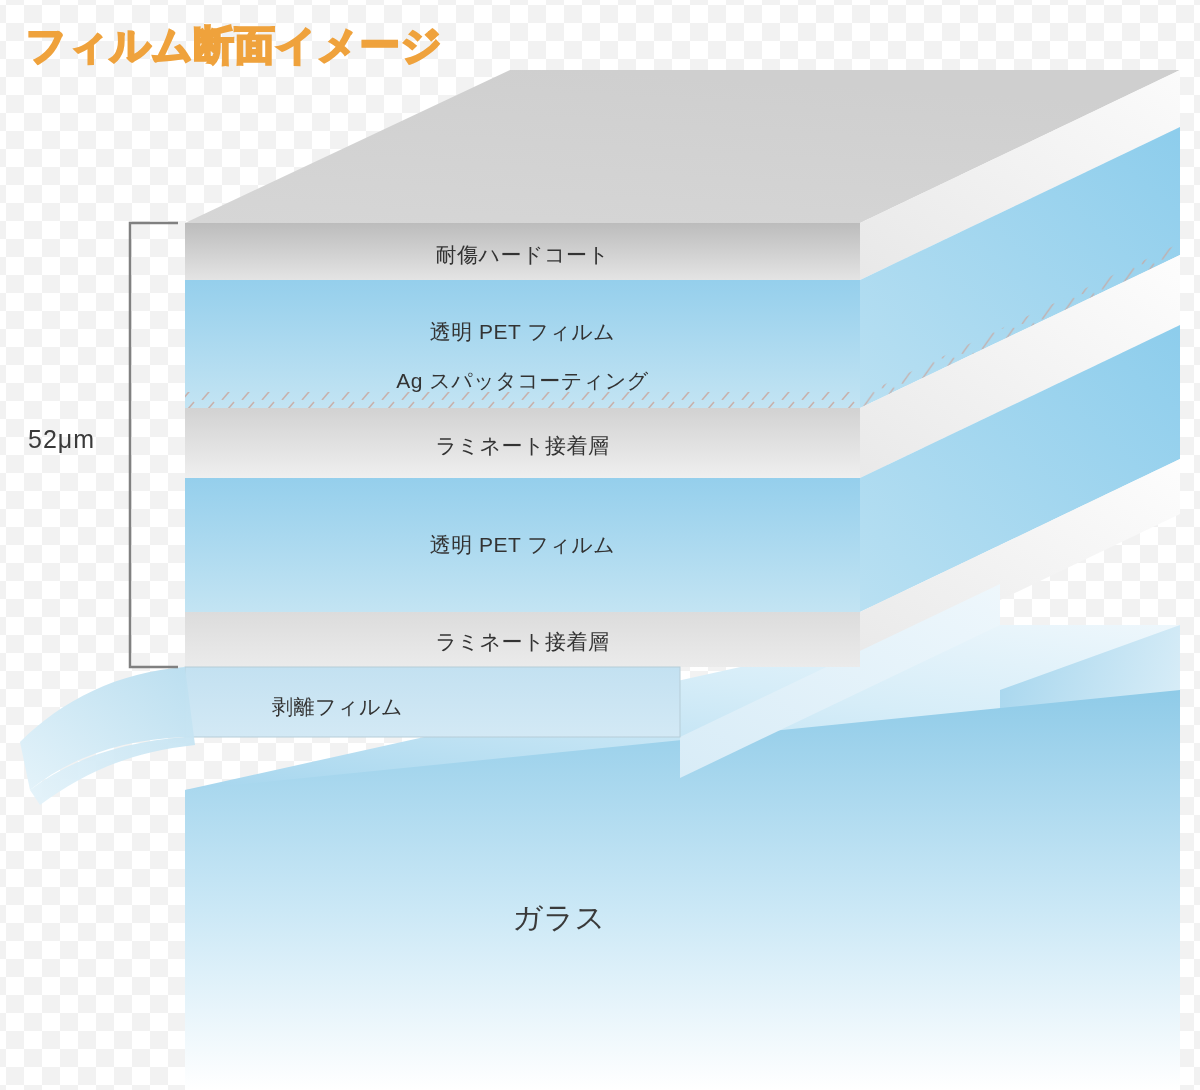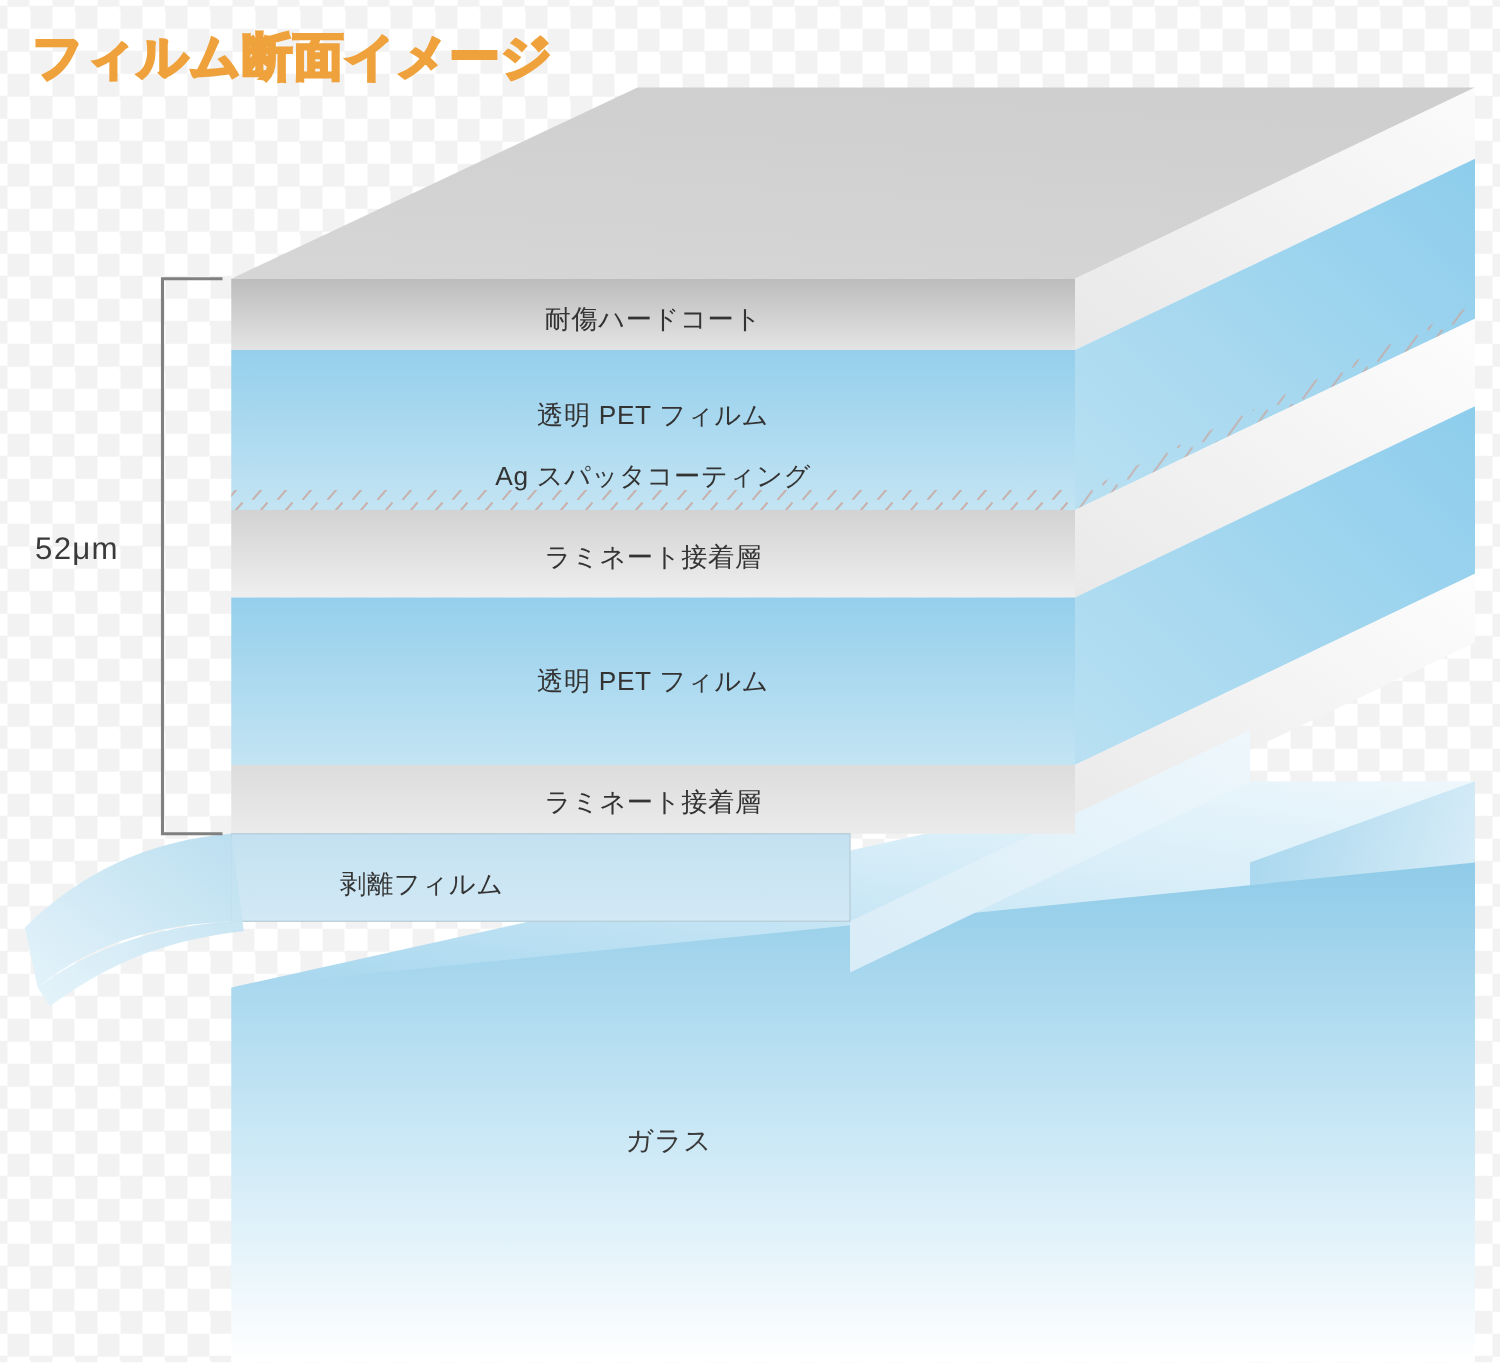--- a/index.html
+++ b/index.html
@@ -56,22 +56,23 @@
     text-align: center;
   }
   .lbl.release {
     left: 272px;
     text-align: right;
   }
   .lbl.glass {
     left: 185px;
     width: 700px;
     text-align: center;
-    font-size: 22px;
+    font-size: 30px;
     color: #3a3a3a;
+    padding-left: 24px;
   }
 
   
   #dim-text {
     position: absolute;
     left: 28px;
     top: 425px;
     font-size: 25px;
     color: #3a3a3a;
     letter-spacing: 1px;

